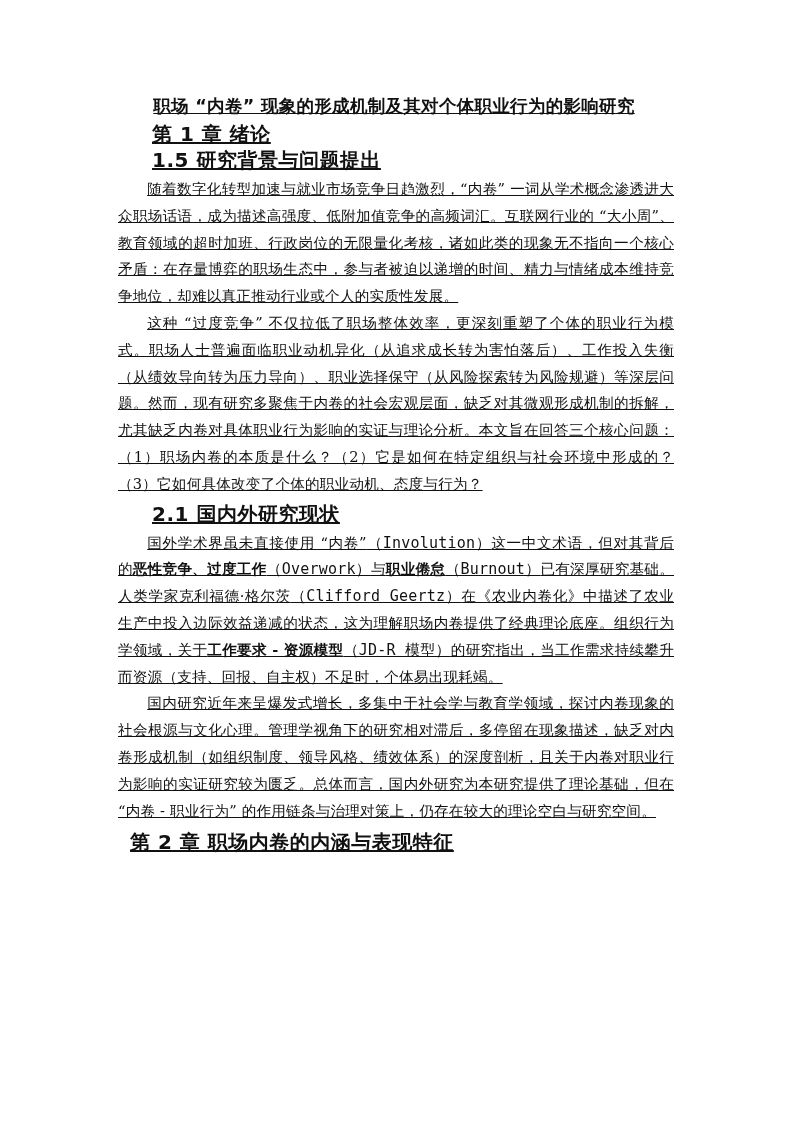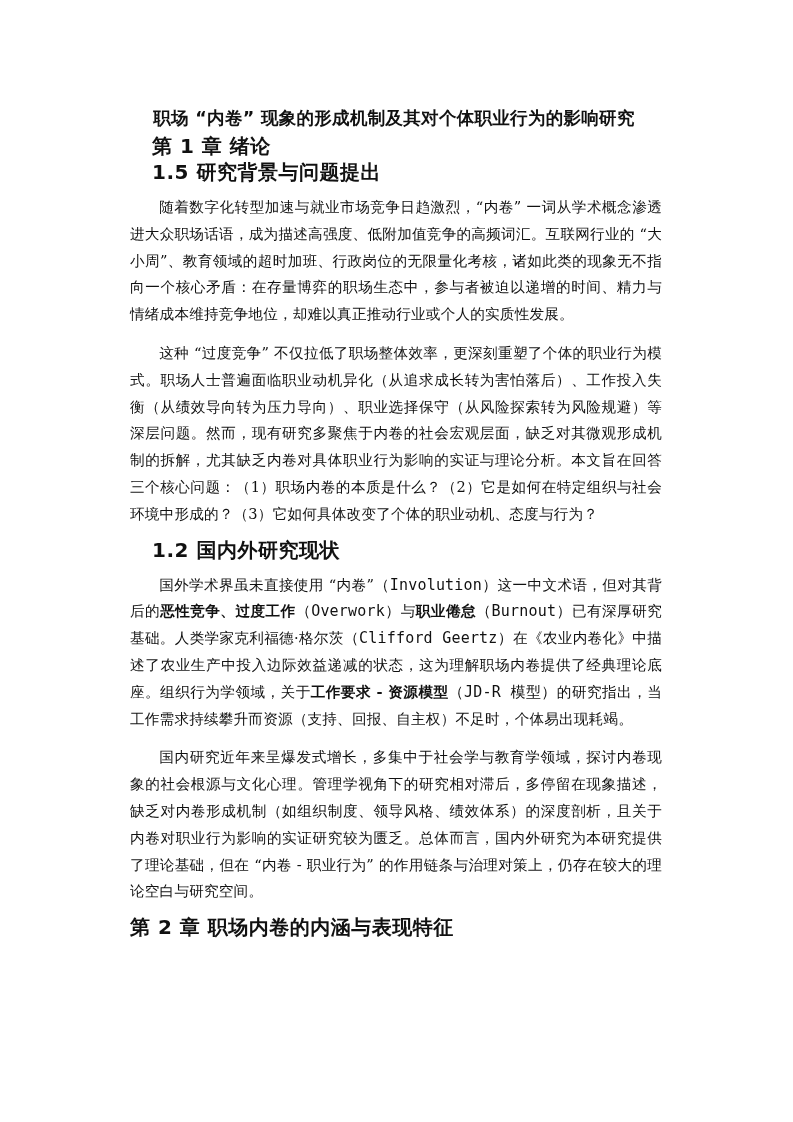--- a/index.html
+++ b/index.html
@@ -1,48 +1,48 @@
 <!DOCTYPE html>
 <html><head>
 <meta charset="utf-8">
 <style>
   html, body { margin: 0; padding: 0; background: #ffffff; }
   body {
     width: 793px; height: 1122px; overflow: hidden; position: relative;
     font-family: "DejaVu Serif", "Liberation Serif", serif;
     color: #111111;
   }
-  .page { position: absolute; left: 118px; top: 104px; width: 556px; }
+  .page { position: absolute; left: 118px; top: 92px; width: 556px; text-decoration: underline; }
   .title {
     font-family: "DejaVu Sans", "Liberation Sans", sans-serif;
     font-weight: bold; font-size: 17.5px; line-height: 28px;
     text-align: center; margin: 0 0 3px -4px; white-space: nowrap; letter-spacing: 0.3px;
   }
   .h1, .h2 {
     font-family: "DejaVu Sans", "Liberation Sans", sans-serif;
     font-weight: bold; font-size: 20px; line-height: 20px;
     margin: 6px 0 6px 34px; letter-spacing: 0.5px;
   }
   .h1 { margin-top: 4px; }
   p.body {
-    font-size: 14.6px; line-height: 26.8px; margin: 12px;
+    font-size: 14.6px; line-height: 26.8px; margin: 0;
     text-indent: 2em; text-align: justify; letter-spacing: 0.2px;
   }
   p.body b { font-family: "DejaVu Sans", "Liberation Sans", sans-serif; font-weight: bold; }
   .latin { font-family: "DejaVu Sans Mono", "Liberation Mono", monospace; font-size: 15px; }
 </style>
 </head>
 <body>
 
 <div class="page">
   <div class="title">职场 “内卷” 现象的形成机制及其对个体职业行为的影响研究</div>
 
   <div class="h1">第 1 章 绪论</div>
   <div class="h2">1.5 研究背景与问题提出</div>
   <p class="body">随着数字化转型加速与就业市场竞争日趋激烈，“内卷” 一词从学术概念渗透进大众职场话语，成为描述高强度、低附加值竞争的高频词汇。互联网行业的 “大小周”、教育领域的超时加班、行政岗位的无限量化考核，诸如此类的现象无不指向一个核心矛盾：在存量博弈的职场生态中，参与者被迫以递增的时间、精力与情绪成本维持竞争地位，却难以真正推动行业或个人的实质性发展。</p>
   <p class="body">这种 “过度竞争” 不仅拉低了职场整体效率，更深刻重塑了个体的职业行为模式。职场人士普遍面临职业动机异化（从追求成长转为害怕落后）、工作投入失衡（从绩效导向转为压力导向）、职业选择保守（从风险探索转为风险规避）等深层问题。然而，现有研究多聚焦于内卷的社会宏观层面，缺乏对其微观形成机制的拆解，尤其缺乏内卷对具体职业行为影响的实证与理论分析。本文旨在回答三个核心问题：（1）职场内卷的本质是什么？（2）它是如何在特定组织与社会环境中形成的？（3）它如何具体改变了个体的职业动机、态度与行为？</p>
 
-  <div class="h2">1.2 国内外研究现状</div>
+  <div class="h2">2.1 国内外研究现状</div>
   <p class="body"><span>国外学术界虽未直接使用 “内卷”</span><span class="latin">（Involution）</span><span>这一中文术语，但对其背后的</span><b>恶性竞争、过度工作</b><span class="latin">（Overwork）</span><span>与</span><b>职业倦怠</b><span class="latin">（Burnout）</span><span>已有深厚研究基础。人类学家克利福德·格尔茨</span><span class="latin">（Clifford Geertz）</span><span>在《农业内卷化》中描述了农业生产中投入边际效益递减的状态，这为理解职场内卷提供了经典理论底座。组织行为学领域，关于</span><b>工作要求 - 资源模型</b><span class="latin">（JD-R 模型）</span><span>的研究指出，当工作需求持续攀升而资源（支持、回报、自主权）不足时，个体易出现耗竭。</span></p>
   <p class="body">国内研究近年来呈爆发式增长，多集中于社会学与教育学领域，探讨内卷现象的社会根源与文化心理。管理学视角下的研究相对滞后，多停留在现象描述，缺乏对内卷形成机制（如组织制度、领导风格、绩效体系）的深度剖析，且关于内卷对职业行为影响的实证研究较为匮乏。总体而言，国内外研究为本研究提供了理论基础，但在 “内卷 - 职业行为” 的作用链条与治理对策上，仍存在较大的理论空白与研究空间。</p>
 
   <div class="h1" style="margin-top:8px;margin-left:12px;">第 2 章 职场内卷的内涵与表现特征</div>
 </div>
 
 </body></html>

